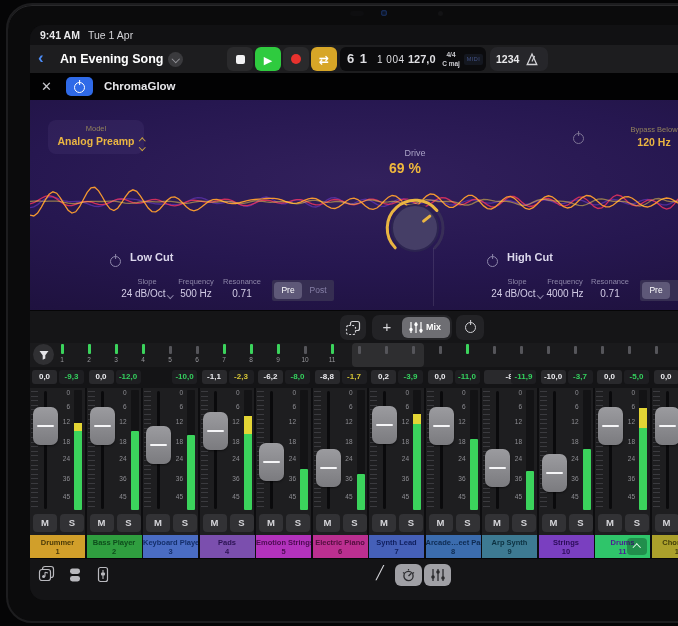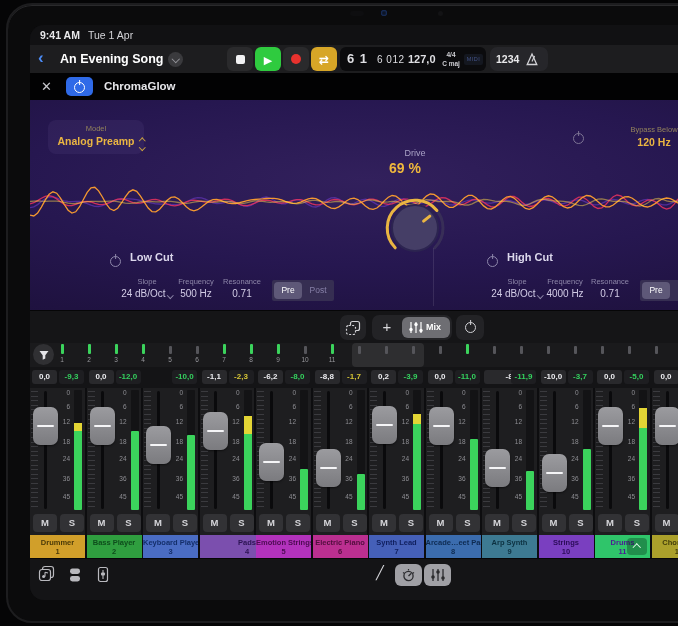--- a/index.html
+++ b/index.html
@@ -147,21 +147,21 @@
       </div>
       <div class="abs tbtn" style="left:253px;">
         <span style="display:inline-block;width:10px;height:10px;background:#e8322e;border-radius:50%;"></span>
       </div>
       <div class="abs tbtn" style="left:281px;background:#d7a627;">
         <span style="color:#fff;font-size:12px;font-weight:700;">⇄</span>
       </div>
 
       <div class="abs lcd">
         <span class="pos">6 1</span>
-        <span class="post">6 012</span>
+        <span class="post">1 004</span>
         <span class="tempo">127,0</span>
         <span class="sig">
           <span>4/4</span><br>
           <span>C maj</span>
         </span>
         <span class="midi">MIDI</span>
       </div>
 
       <div class="abs countpill">
         <span class="n">1234</span>
@@ -605,21 +605,21 @@
           <div class="l2">1</div>
         </div>
         <div class="nameblk" style="left: 56.5px; background: rgb(47, 158, 63); color: rgb(14, 77, 28);">
           <div class="l1">Bass Player</div>
           <div class="l2">2</div>
         </div>
         <div class="nameblk" style="left: 113px; background: rgb(74, 108, 195); color: rgb(20, 47, 107);">
           <div class="l1">Keyboard Player</div>
           <div class="l2">3</div>
         </div>
-        <div class="nameblk" style="left: 169.5px; background: rgb(123, 79, 174); color: rgb(44, 19, 83); padding-left: 20px;">
+        <div class="nameblk" style="left: 169.5px; background: rgb(123, 79, 174); color: rgb(44, 19, 83);">
           <div class="l1">Pads</div>
           <div class="l2">4</div>
         </div>
         <div class="nameblk" style="left: 226px; background: rgb(178, 50, 188); color: rgb(76, 11, 82);">
           <div class="l1">Emotion Strings</div>
           <div class="l2">5</div>
         </div>
         <div class="nameblk" style="left: 282.5px; background: rgb(187, 47, 144); color: rgb(80, 14, 60);">
           <div class="l1">Electric Piano</div>
           <div class="l2">6</div>

